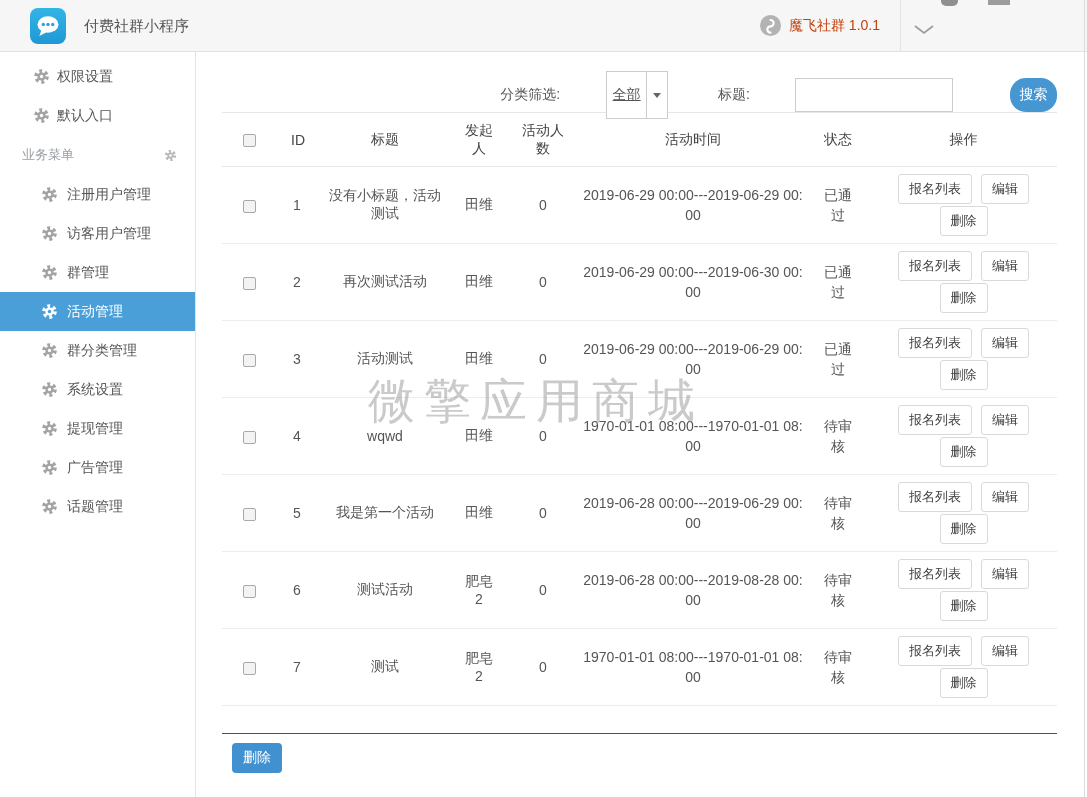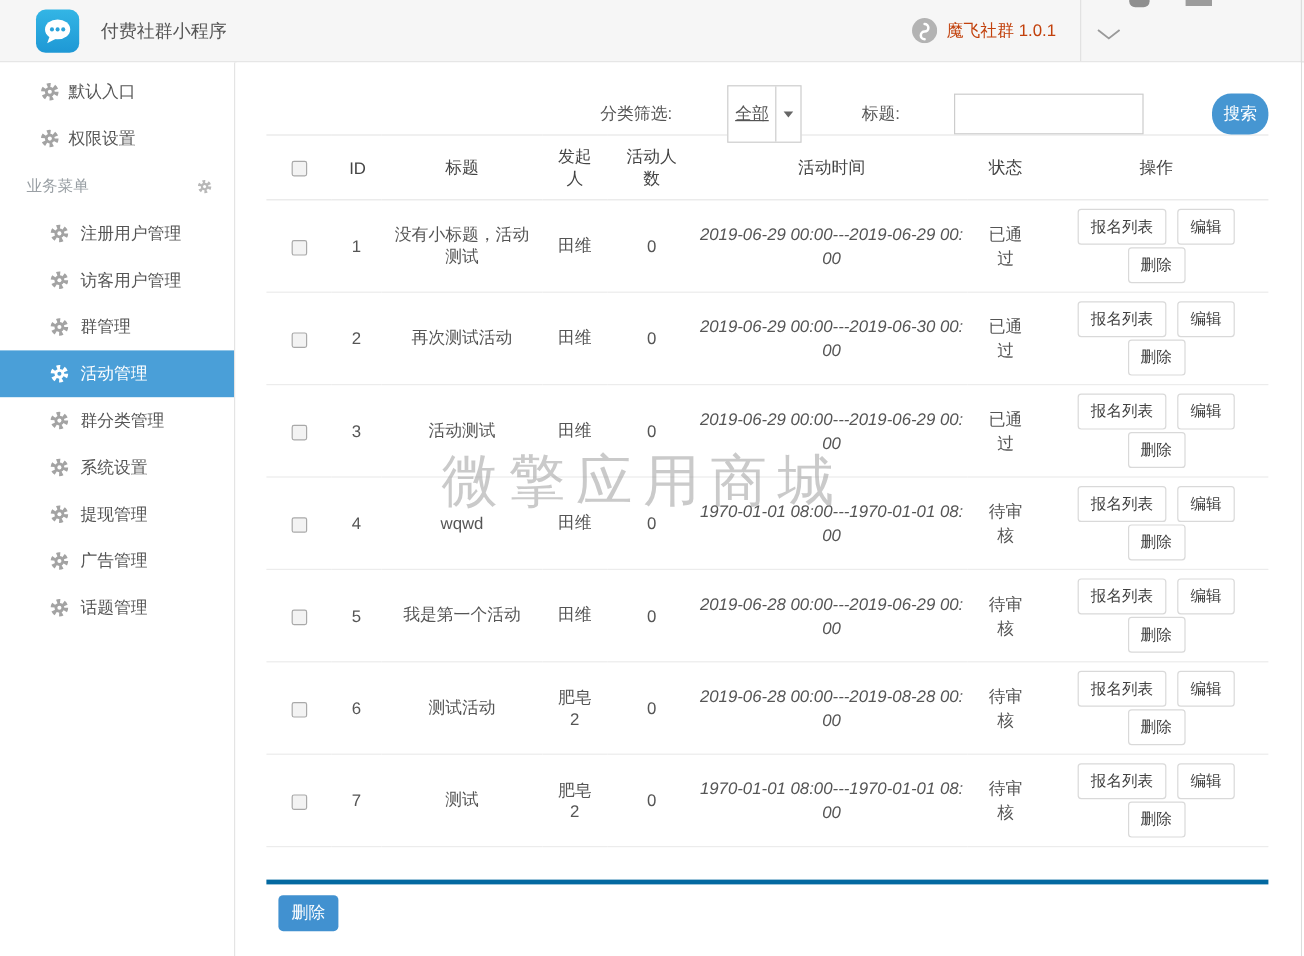--- a/index.html
+++ b/index.html
@@ -53,31 +53,31 @@
                              display:flex; align-items:center; justify-content:center; }
   .tri-down { width:0; height:0; border-left:4px solid transparent; border-right:4px solid transparent;
               border-top:5px solid #666; }
   .f-title-label { margin:0 5px 0 10px; }
   .f-input { width:158px; height:34px; border:1px solid #ccc; outline:none; padding:0 8px;
              font-size:14px; font-family:inherit; }
   .search-btn { margin-left:17px; width:47px; height:34px; background:#4696d2; color:#fff;
                 border:none; border-radius:16px; font-size:14px; font-family:inherit; cursor:pointer; }
 
   
-  .table-panel { margin-left:25px; width:835px; padding-bottom:27px; border-bottom:4px solid #0369a1; }
+  .table-panel { margin-left:25px; width:835px; padding-bottom:27px; border-bottom:1px solid #0369a1; }
   table { width:835px; table-layout:fixed; border-collapse:collapse; font-size:14px; color:#555; }
   col.c-cb{width:54px;} col.c-id{width:42px;} col.c-title{width:134px;} col.c-init{width:54px;}
   col.c-cnt{width:74px;} col.c-time{width:226px;} col.c-st{width:64px;} col.c-act{width:187px;}
   thead tr { border-top:1px solid #e7e7e7; border-bottom:1px solid #e7e7e7; }
   tbody tr { border-bottom:1px solid #ececec; }
   th { height:54px; font-weight:normal; color:#444; text-align:center; vertical-align:middle; }
   td { height:77px; text-align:center; vertical-align:middle; }
   th.h-id { padding:0 15px; } th.h-init { padding:0 10px; } th.h-cnt { padding:0 12px; }
   td.d-title { padding:0 7px; } td.d-init { padding:0 10px; }
-  td.d-time { padding:0 2px; word-break:break-all; line-height:1.45;font-style:italic; }
+  td.d-time { padding:0 2px; word-break:break-all; line-height:1.45; }
   td.d-status { padding:0 14px; line-height:1.45; }
   input[type=checkbox] { appearance:none; -webkit-appearance:none; width:13px; height:13px;
       border:1px solid #a9a9a9; background:#f3f3f3; border-radius:2px; vertical-align:middle; cursor:pointer; }
   .act-line { display:flex; justify-content:center; gap:9px; margin:2px 0; }
   .mini-btn { background:#fff; border:1px solid #d9d9d9; border-radius:3px; color:#404040;
               font-size:13px; font-family:inherit; padding:5px 10px; cursor:pointer; }
 
   .watermark { position:absolute; left:368px; top:370px; font-size:47px; letter-spacing:9px;
                color:rgba(150,150,150,0.5); white-space:nowrap; pointer-events:none; z-index:5; }
 
@@ -119,29 +119,29 @@
 <div class="frag-b"></div>
 <div class="page-right-border"></div>
 
 <div class="sidebar">
   <div class="menu-item lvl1">
     <svg class="gear" viewBox="0 0 20 20">
         <circle cx="10" cy="10" r="6.3" fill="none" stroke="currentColor" stroke-width="4.6" stroke-dasharray="3.3 3.3"></circle>
         <circle cx="10" cy="10" r="4.8" fill="currentColor"></circle>
         <circle class="hole" cx="10" cy="10" r="2"></circle>
       </svg>
-    <span class="label">默认入口</span>
+    <span class="label">权限设置</span>
   </div>
   <div class="menu-item lvl1">
     <svg class="gear" viewBox="0 0 20 20">
         <circle cx="10" cy="10" r="6.3" fill="none" stroke="currentColor" stroke-width="4.6" stroke-dasharray="3.3 3.3"></circle>
         <circle cx="10" cy="10" r="4.8" fill="currentColor"></circle>
         <circle class="hole" cx="10" cy="10" r="2"></circle>
       </svg>
-    <span class="label">权限设置</span>
+    <span class="label">默认入口</span>
   </div>
 
   <div class="menu-section">
     <span>业务菜单</span>
     <svg class="gear" viewBox="0 0 20 20">
         <circle cx="10" cy="10" r="6.3" fill="none" stroke="currentColor" stroke-width="4.6" stroke-dasharray="3.3 3.3"></circle>
         <circle cx="10" cy="10" r="4.8" fill="currentColor"></circle>
         <circle class="hole" cx="10" cy="10" r="2"></circle>
       </svg>
   </div>

